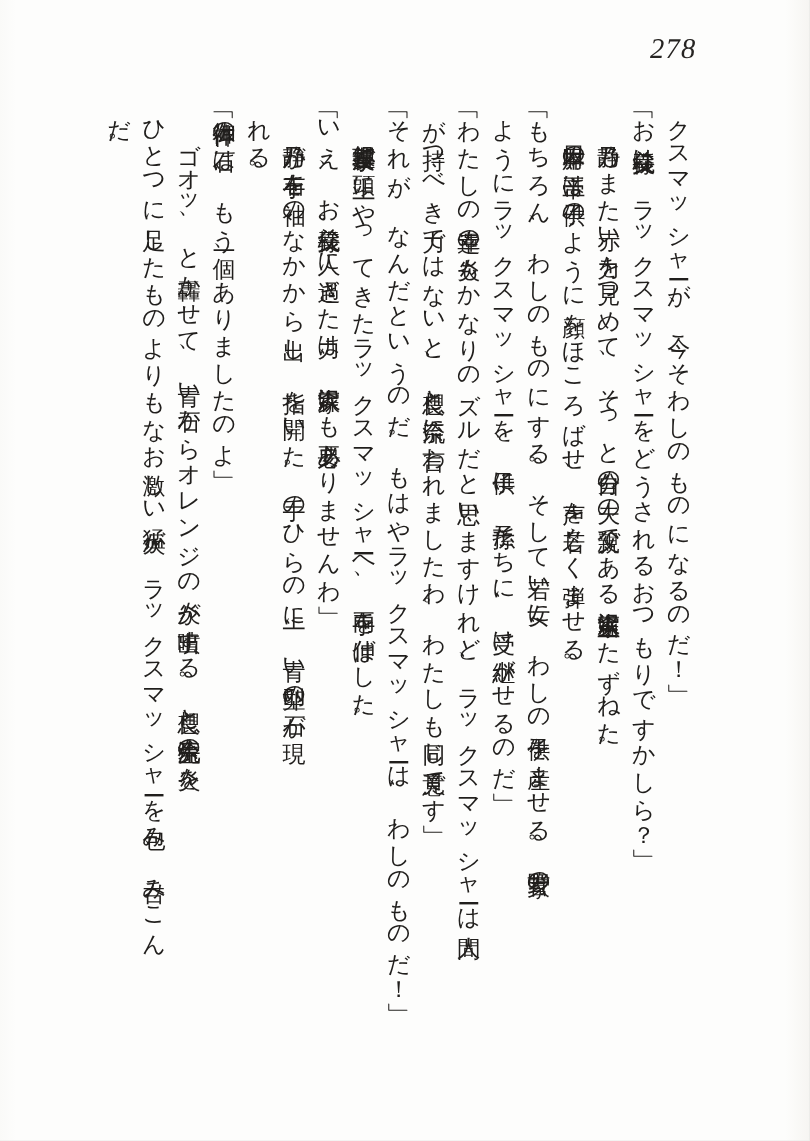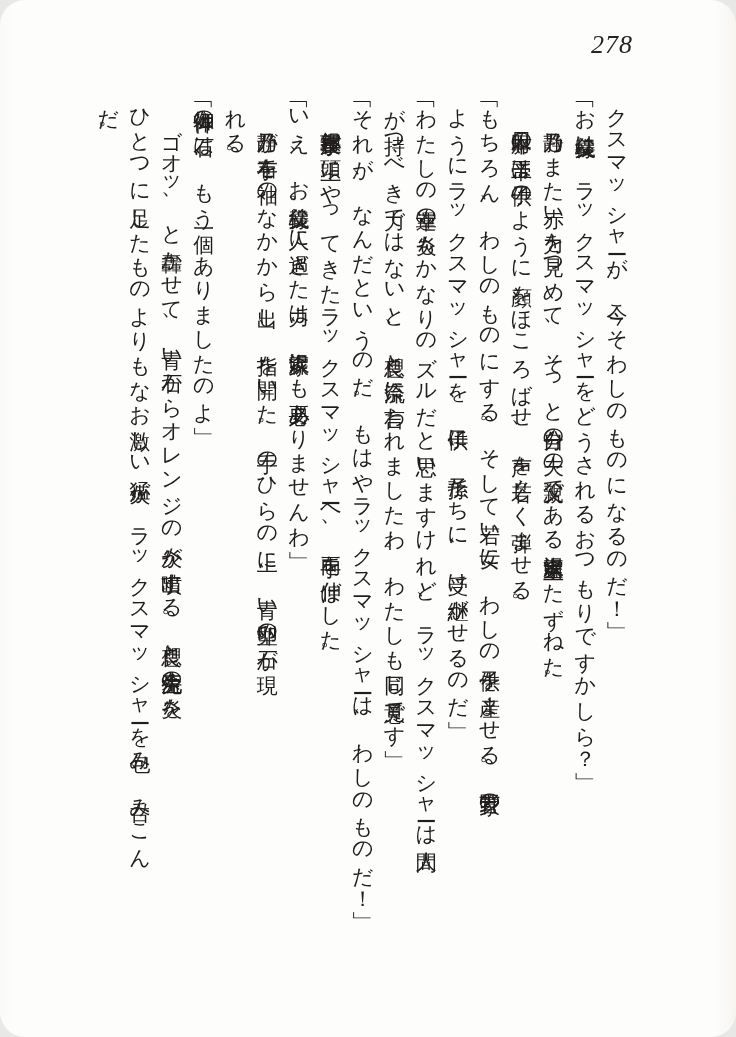--- a/index.html
+++ b/index.html
@@ -9,21 +9,20 @@
   }
   .page {
     position: relative;
     width: 736px;
     height: 1037px;
     margin: 0 auto;
     background: linear-gradient(to right, #fafaf8 0%, #fdfdfc 2%, #fdfdfc 97%, #f6f5f2 100%);
     color: #201e1c;
     font-family: "Liberation Serif", "DejaVu Serif", serif;
     overflow: hidden;
-    border-radius: 25px;
   }
   .page-number {
     position: absolute;
     top: 30px;
     left: 591px;
     font-size: 26px;
     font-style: italic;
     letter-spacing: 1px;
     color: #262422;
   }

